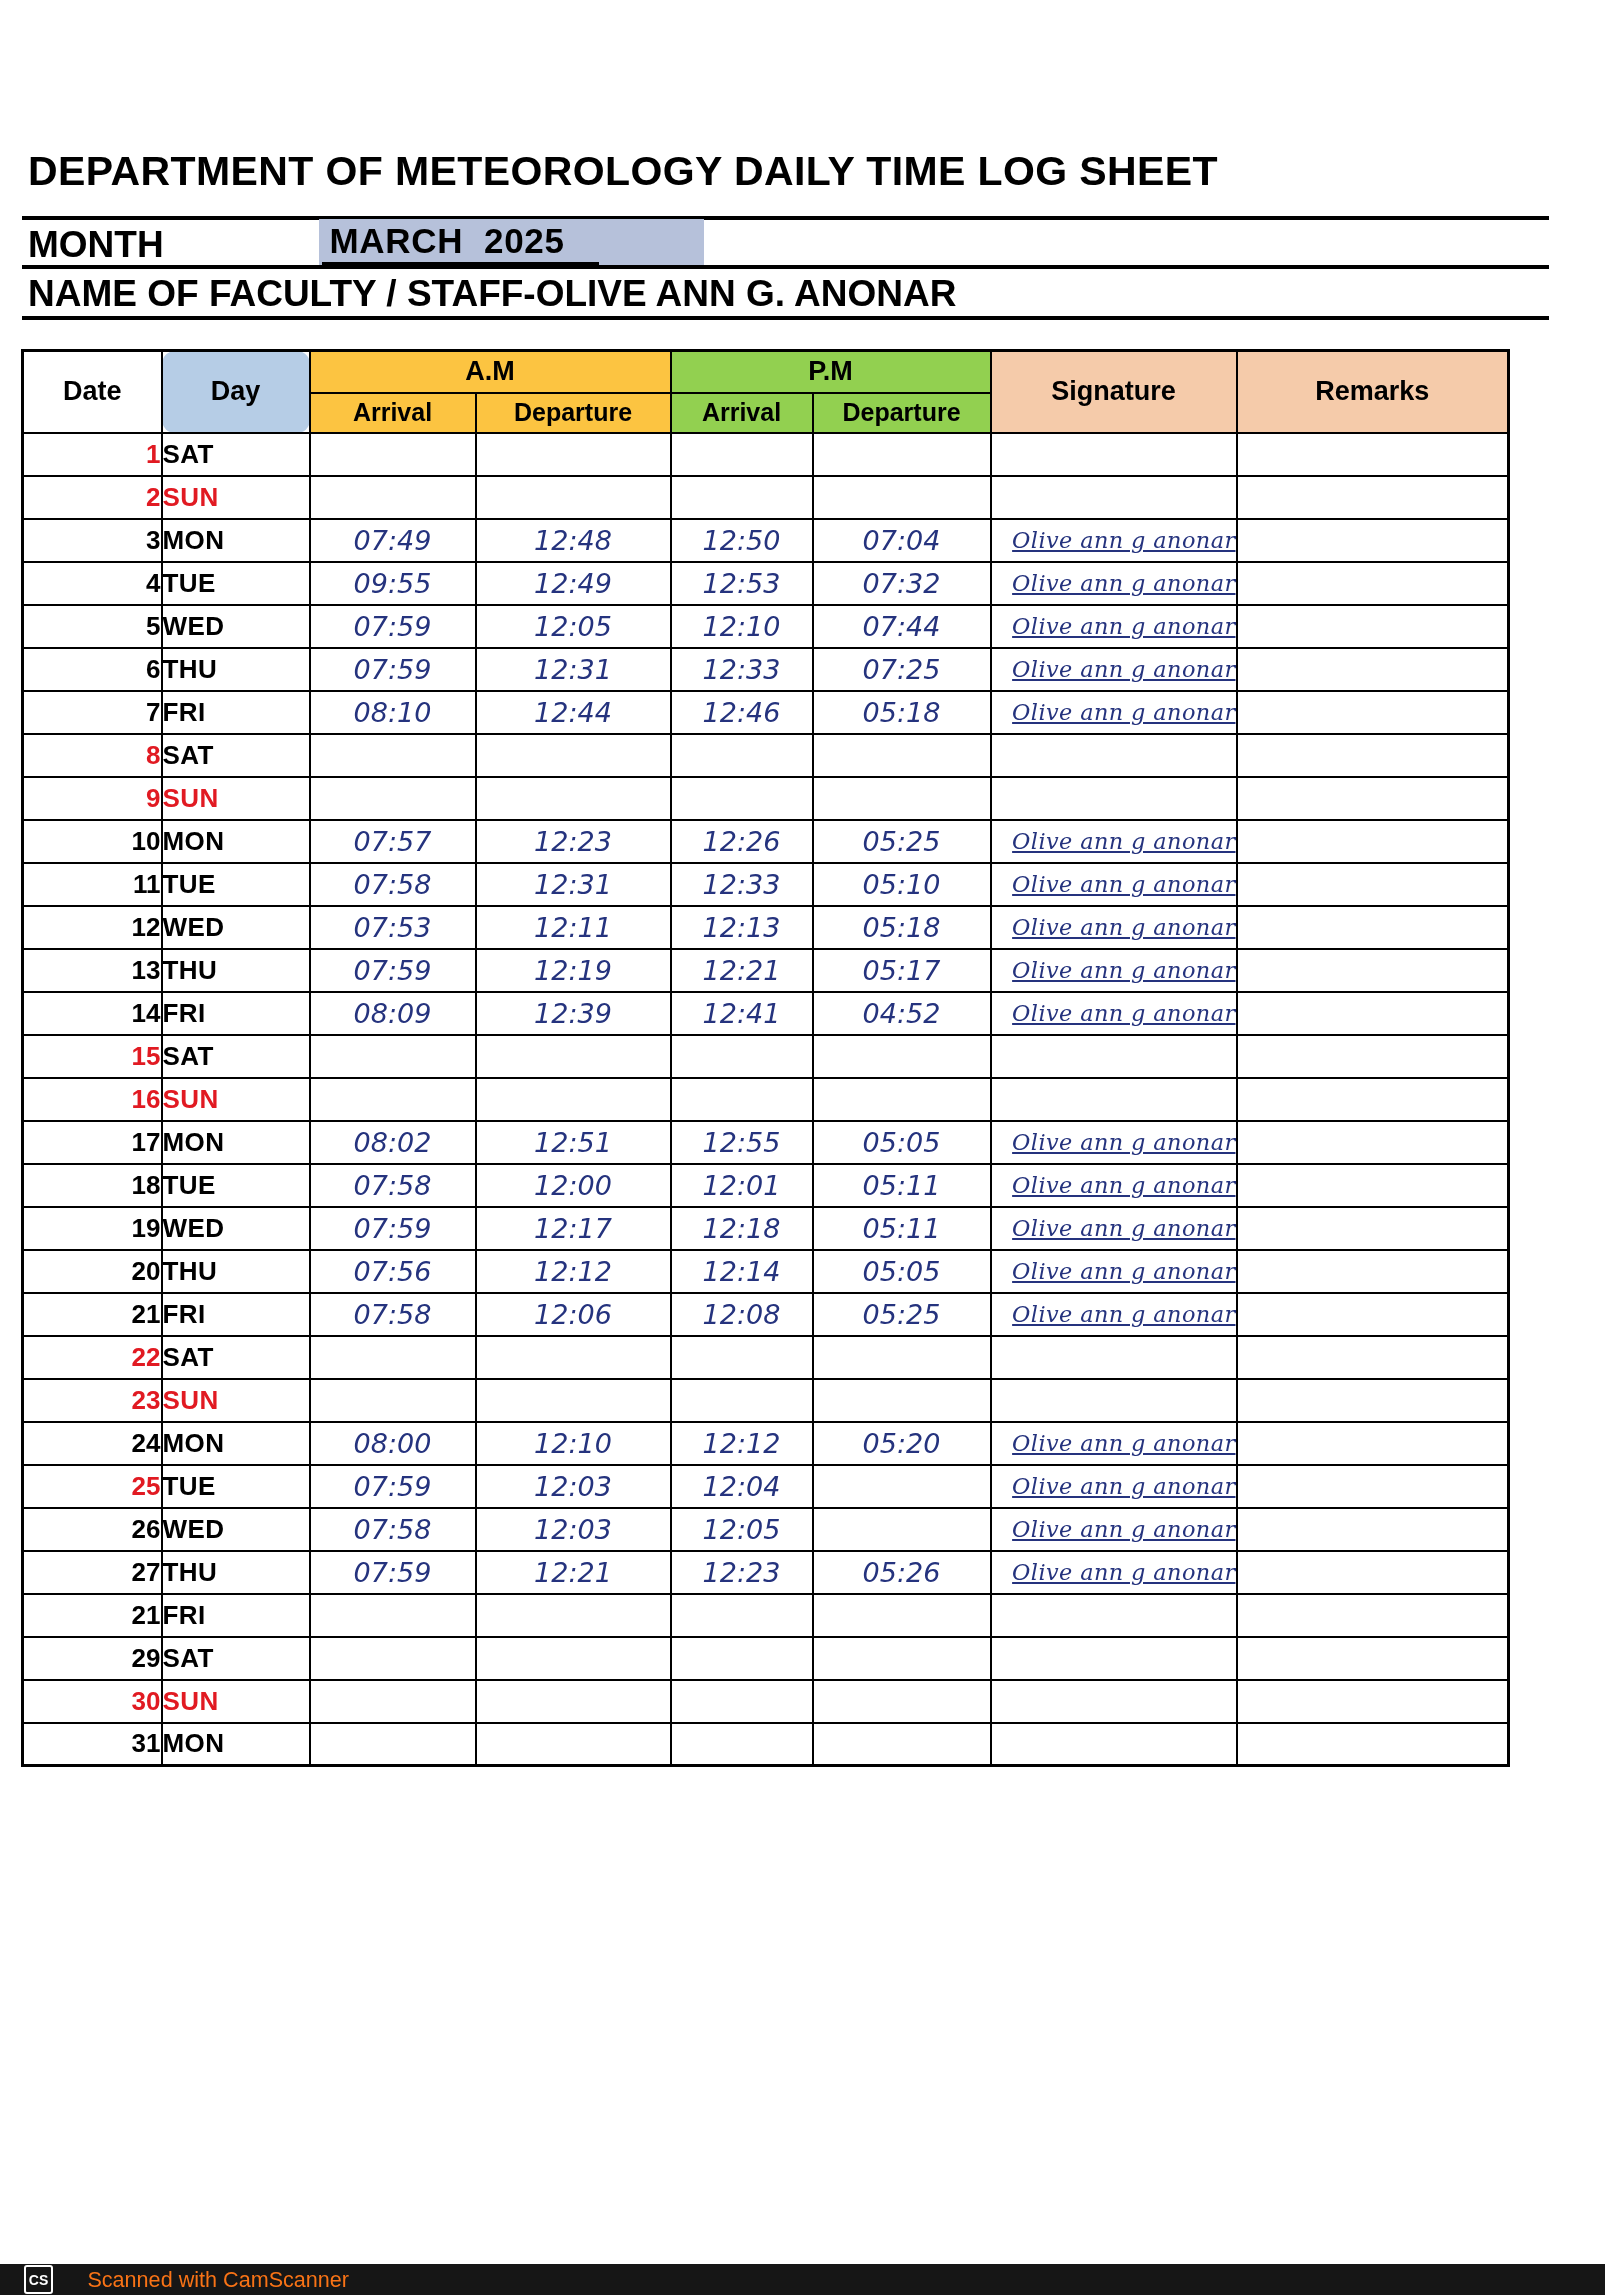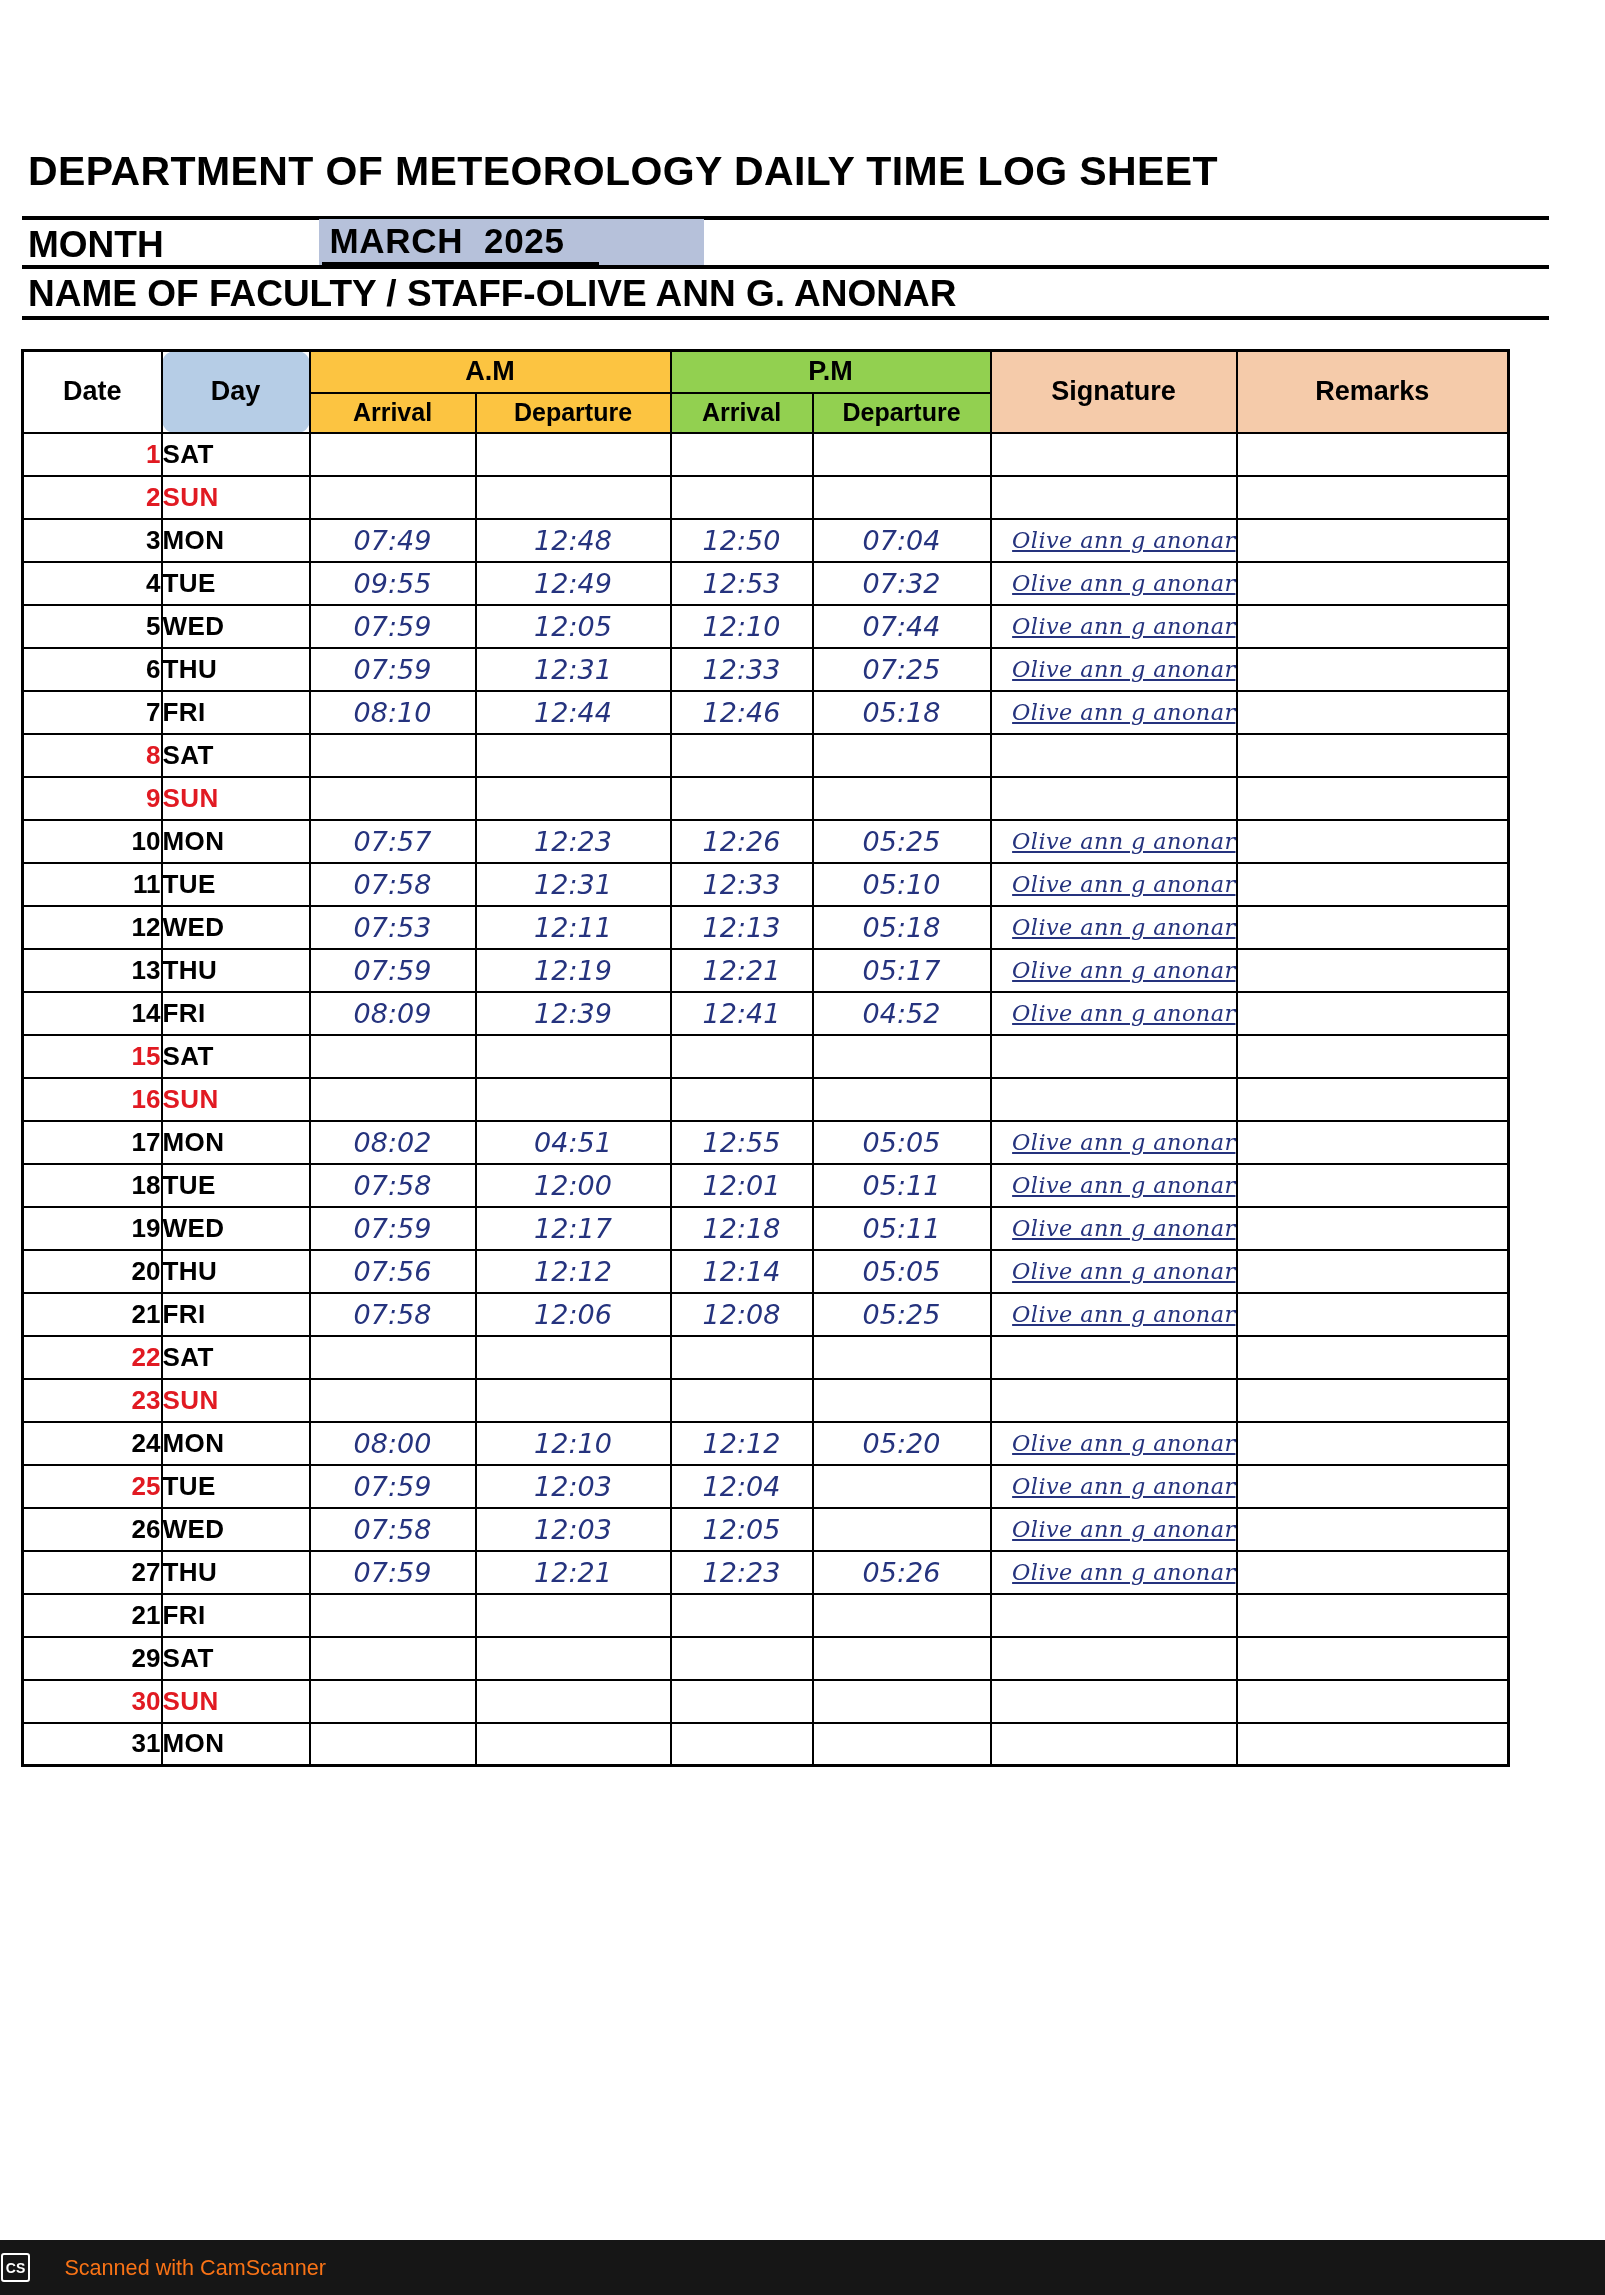--- a/index.html
+++ b/index.html
@@ -82,24 +82,24 @@
     font-size:22.4px;
     font-style:italic;
     color:var(--ink,#25337e);
     font-family:"DejaVu Serif", serif;
     letter-spacing:0.4px;
     text-decoration:underline;
   }
   td.remarks-cell{}
   .red{color:var(--red,#e11a22);}
   .cam-bar{
-    position:absolute;left:0;bottom:0;width:1606px;height:55px;
+    position:absolute;left:0;bottom:0;width:1606px;height:31px;
     background:#161616;
     display:flex;align-items:center;
-    padding-left:1px;box-sizing:border-box;
+    padding-left:24px;box-sizing:border-box;
   }
   .cam-logo{
     width:25px;height:25px;
     border:2.2px solid #ffffff;border-radius:3px;
     color:#ffffff;font-size:14px;font-weight:bold;
     display:flex;align-items:center;justify-content:center;
     margin-right:10.4px;
     flex:0 0 auto;
   }
   .cam-text{
@@ -309,21 +309,21 @@
           <td class="time-cell"></td>
           <td class="time-cell"></td>
           <td class="time-cell"></td>
           <td class="sig-cell"></td>
           <td class="remarks-cell"></td>
         </tr>
         <tr class="data-row">
           <td class="date-cell">17</td>
           <td class="day-cell">MON</td>
           <td class="time-cell">08:02</td>
-          <td class="time-cell">04:51</td>
+          <td class="time-cell">12:51</td>
           <td class="time-cell">12:55</td>
           <td class="time-cell">05:05</td>
           <td class="sig-cell">Olive ann g anonar</td>
           <td class="remarks-cell"></td>
         </tr>
         <tr class="data-row">
           <td class="date-cell">18</td>
           <td class="day-cell">TUE</td>
           <td class="time-cell">07:58</td>
           <td class="time-cell">12:00</td>

